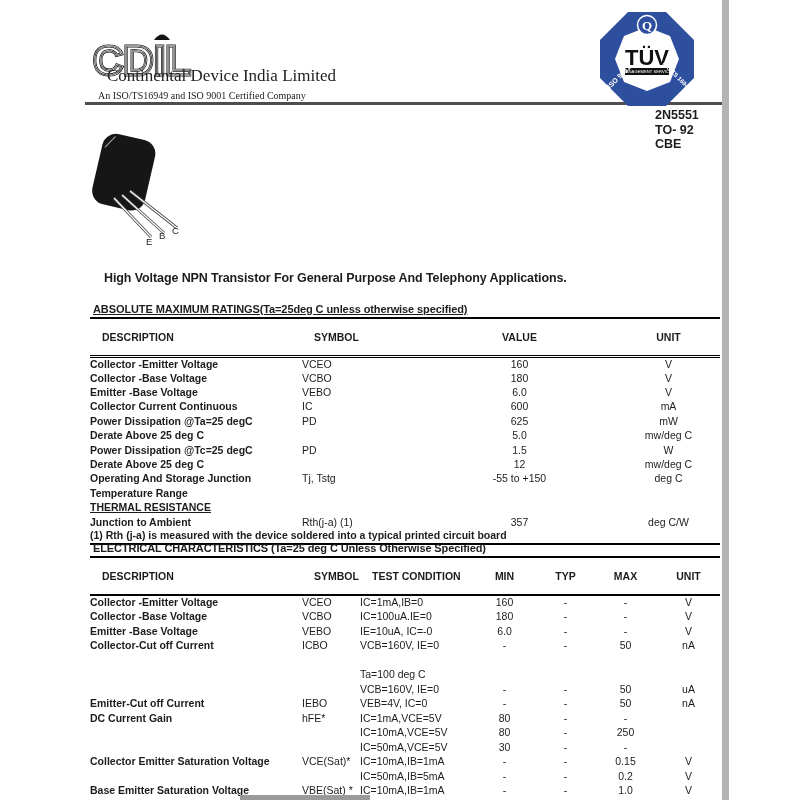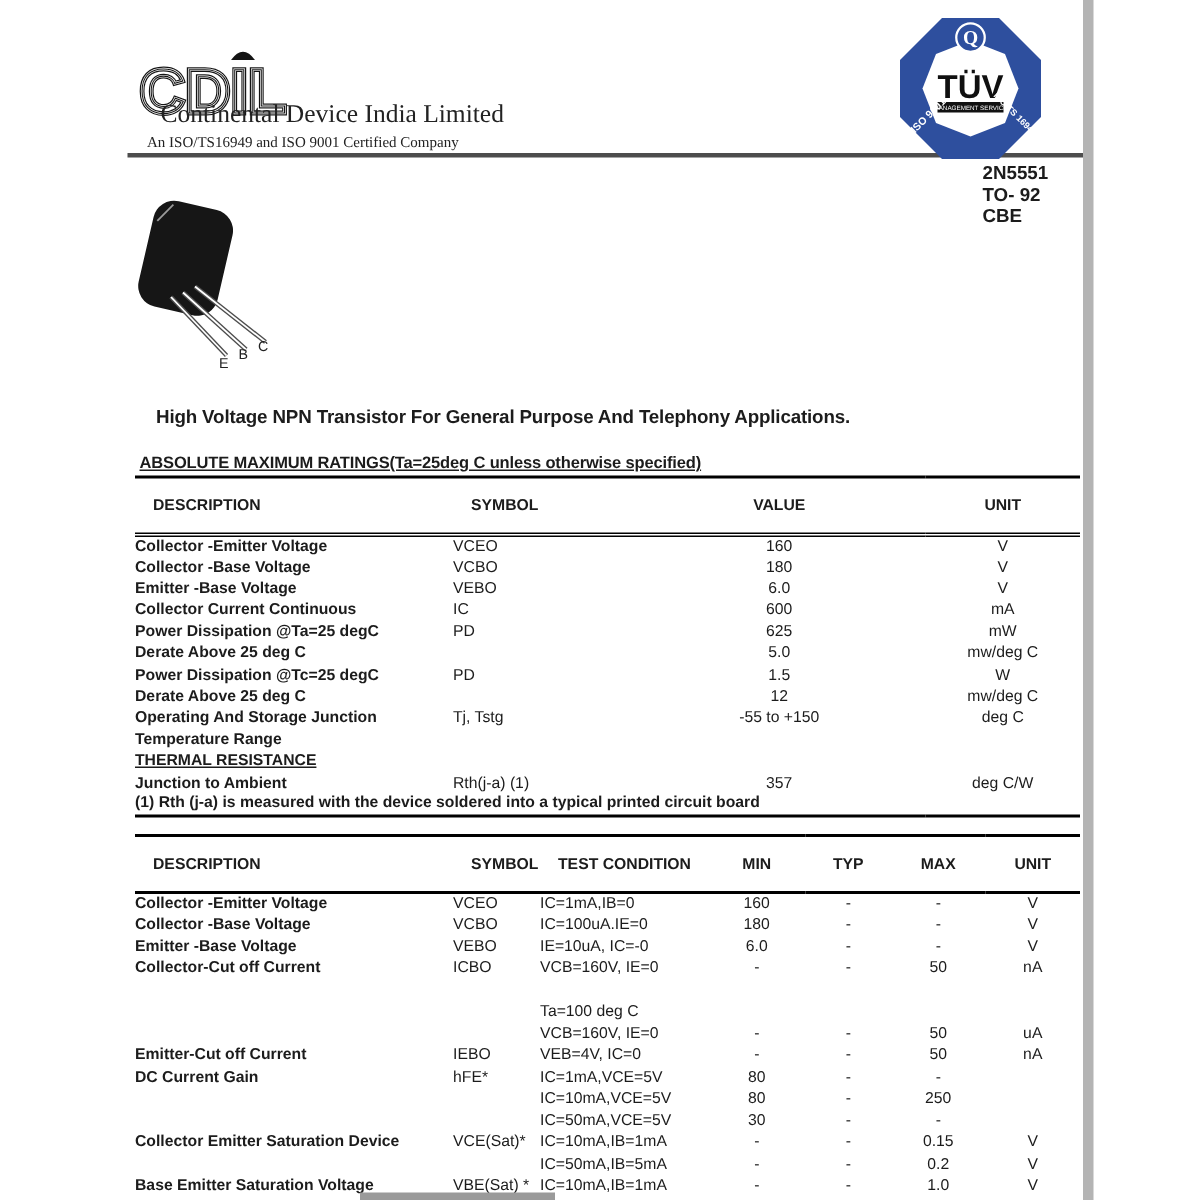--- a/index.html
+++ b/index.html
@@ -187,20 +187,21 @@
           <td class="">Rth(j-a)  (1)</td>
           <td class=" cc">357</td>
           <td class=" cc">deg C/W</td>
         </tr>
         <tr>
           <td colspan="4" class="note-cell">(1) Rth (j-a) is measured with the device soldered into a typical printed circuit board</td>
         </tr>
       </tbody>
   </table>
 
+  <div id="elec-title" class="sec-title">ELECTRICAL CHARACTERISTICS (Ta=25 deg C Unless Otherwise Specified)</div>
   <table id="elec-table">
     <colgroup>
         <col style="width:212px">
         <col style="width:58px">
         <col style="width:112px">
         <col style="width:65px">
         <col style="width:57px">
         <col style="width:63px">
         <col style="width:63px">
       </colgroup>
@@ -309,21 +310,21 @@
         <tr>
           <td class="desc"></td>
           <td class=""></td>
           <td class="">IC=50mA,VCE=5V</td>
           <td class=" cc">30</td>
           <td class=" cc">-</td>
           <td class=" cc">-</td>
           <td class=" cc"></td>
         </tr>
         <tr>
-          <td class="desc">Collector Emitter Saturation Device</td>
+          <td class="desc">Collector Emitter Saturation Voltage</td>
           <td class="">VCE(Sat)*</td>
           <td class="">IC=10mA,IB=1mA</td>
           <td class=" cc">-</td>
           <td class=" cc">-</td>
           <td class=" cc">0.15</td>
           <td class=" cc">V</td>
         </tr>
         <tr>
           <td class="desc"></td>
           <td class=""></td>

